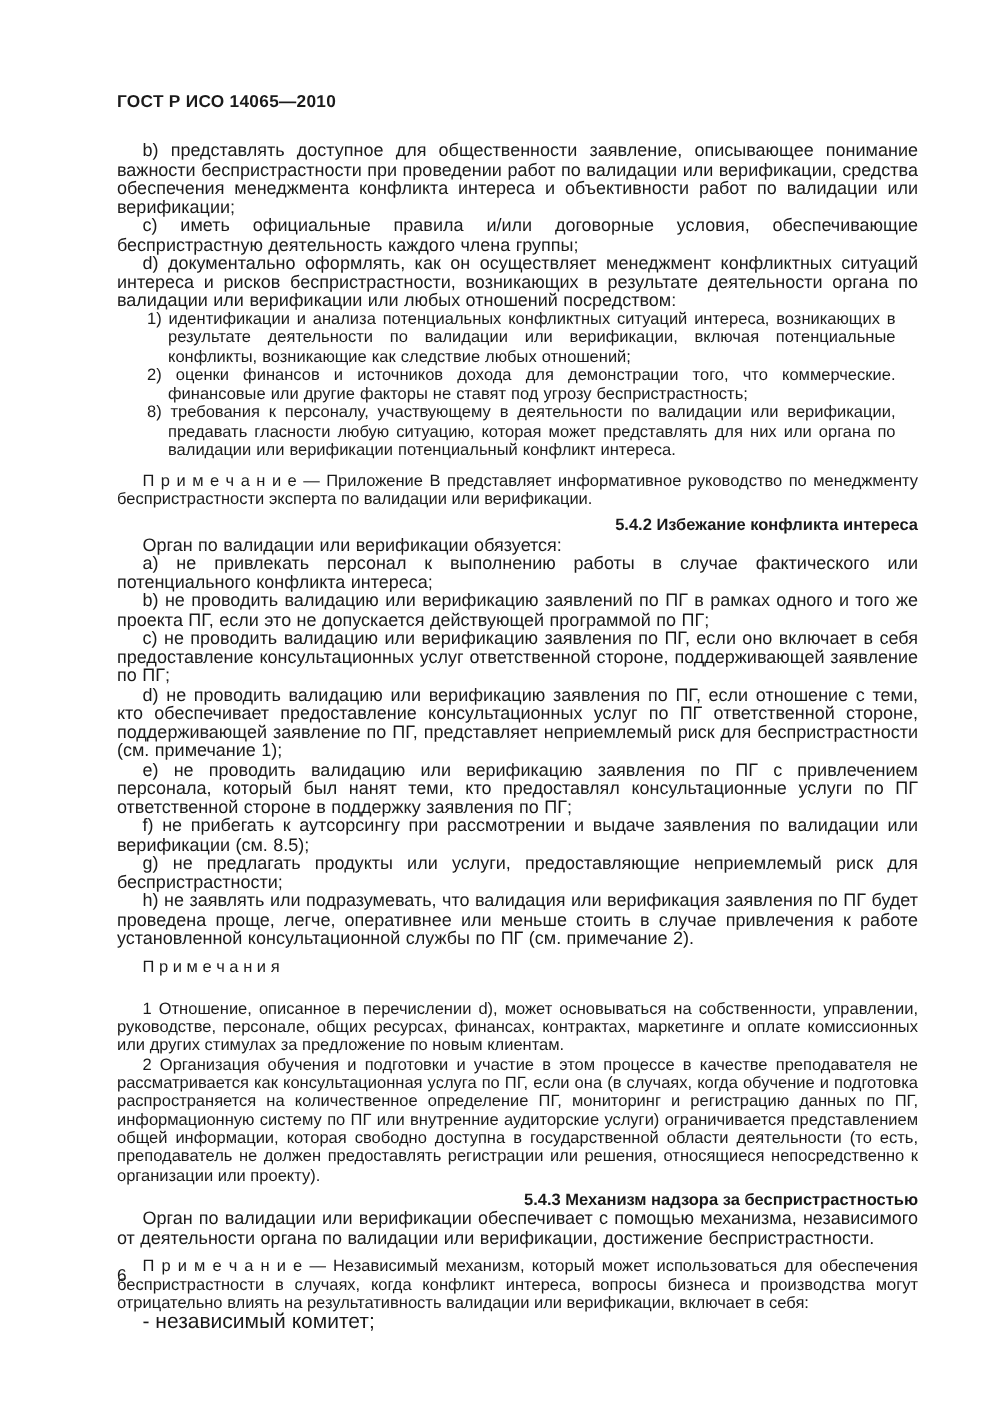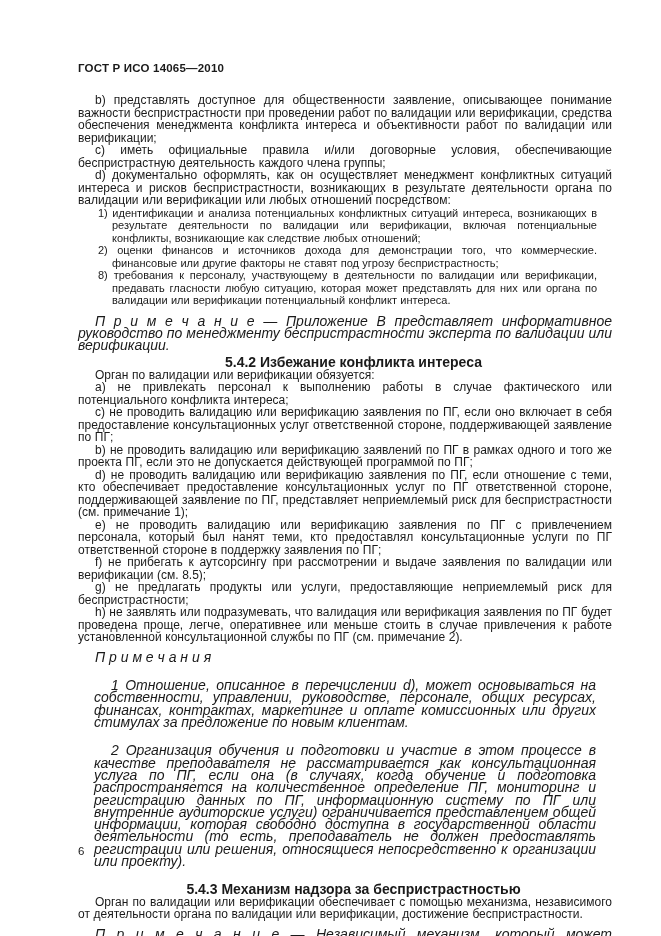--- a/index.html
+++ b/index.html
@@ -36,38 +36,37 @@
   }
   .sub {
     font-size:11px;
     line-height:12.5px;
     text-align:justify;
     margin:0 15px 0 34px;
     text-indent:-14px;
     word-spacing:0.3px;
   }
   .sect {
-    font-size:14px;
+    font-size:11px;
     font-weight:bold;
     text-indent:17px;
-    text-align:center;
+    text-align:right;
     margin:4px 0 0 0;
     line-height:12.5px;
   }
   .note {
-    font-size:14px;
+    font-size:11px;
     line-height:12.3px;
     text-align:justify;
     text-indent:17px;
     margin:0;
-    font-style:italic;
   }
   .note-single { margin:8px 0 5px 0; }
   .nh { margin:7px 0 16px 0; }
-  .np { margin:16px; }
+  .np { margin:0; }
   .note-mech { margin:7px 0 0 0; }
   .dash {
     font-size:14px;
     line-height:11.3px;
     text-align:left;
     text-indent:0;
     margin:0 0 0 17px;
   }
   .pagenum {
     position:absolute;
@@ -90,22 +89,22 @@
     <p class="sub">1)  идентификации и анализа потенциальных конфликтных ситуаций интереса, возникающих в результате деятельности по валидации или верификации, включая потенциальные конфликты, возникающие как следствие любых отношений;</p>
     <p class="sub">2)  оценки финансов и источников дохода для демонстрации того, что коммерческие. финансовые или другие факторы не ставят под угрозу беспристрастность;</p>
     <p class="sub">8)  требования к персоналу, участвующему в деятельности по валидации или верификации, предавать гласности любую ситуацию, которая может представлять для них или органа по валидации или верификации потенциальный конфликт интереса.</p>
 
     <p class="note note-single">П р и м е ч а н и е — Приложение В представляет информативное руководство по менеджменту беспристрастности эксперта по валидации или верификации.</p>
 
     <p class="sect">5.4.2  Избежание конфликта интереса</p>
     <p class="b">Орган по валидации или верификации обязуется:</p>
 
     <p class="b">a)  не привлекать персонал к выполнению работы в случае фактического или потенциального конфликта интереса;</p>
+    <p class="b">b)  не проводить валидацию или верификацию заявлений по ПГ в рамках одного и того же проекта ПГ, если это не допускается действующей программой по ПГ;</p>
     <p class="b">c)  не проводить валидацию или верификацию заявления по ПГ, если оно включает в себя предоставление консультационных услуг ответственной стороне, поддерживающей заявление по ПГ;</p>
-    <p class="b">b)  не проводить валидацию или верификацию заявлений по ПГ в рамках одного и того же проекта ПГ, если это не допускается действующей программой по ПГ;</p>
     <p class="b">d)  не проводить валидацию или верификацию заявления по ПГ, если отношение с теми, кто обеспечивает предоставление консультационных услуг по ПГ ответственной стороне, поддерживающей заявление по ПГ, представляет неприемлемый риск для беспристрастности (см. примечание 1);</p>
     <p class="b">e)  не проводить валидацию или верификацию заявления по ПГ с привлечением персонала, который был нанят теми, кто предоставлял консультационные услуги по ПГ ответственной стороне в поддержку заявления по ПГ;</p>
     <p class="b">f)  не прибегать к аутсорсингу при рассмотрении и выдаче заявления по валидации или верификации (см. 8.5);</p>
     <p class="b">g)  не предлагать продукты или услуги, предоставляющие неприемлемый риск для беспристрастности;</p>
     <p class="b">h)  не заявлять или подразумевать, что валидация или верификация заявления по ПГ будет проведена проще, легче, оперативнее или меньше стоить в случае привлечения к работе установленной консультационной службы по ПГ (см. примечание 2).</p>
 
     <p class="note nh">П р и м е ч а н и я</p>
     <p class="note np">1  Отношение, описанное в перечислении d), может основываться на собственности, управлении, руководстве, персонале, общих ресурсах, финансах, контрактах, маркетинге и оплате комиссионных или других стимулах за предложение по новым клиентам.</p>
     <p class="note np">2  Организация обучения и подготовки и участие в этом процессе в качестве преподавателя не рассматривается как консультационная услуга по ПГ, если она (в случаях, когда обучение и подготовка распространяется на количественное определение ПГ, мониторинг и регистрацию данных по ПГ, информационную систему по ПГ или внутренние аудиторские услуги) ограничивается представлением общей информации, которая свободно доступна в государственной области деятельности (то есть, преподаватель не должен предоставлять регистрации или решения, относящиеся непосредственно к организации или проекту).</p>
 

